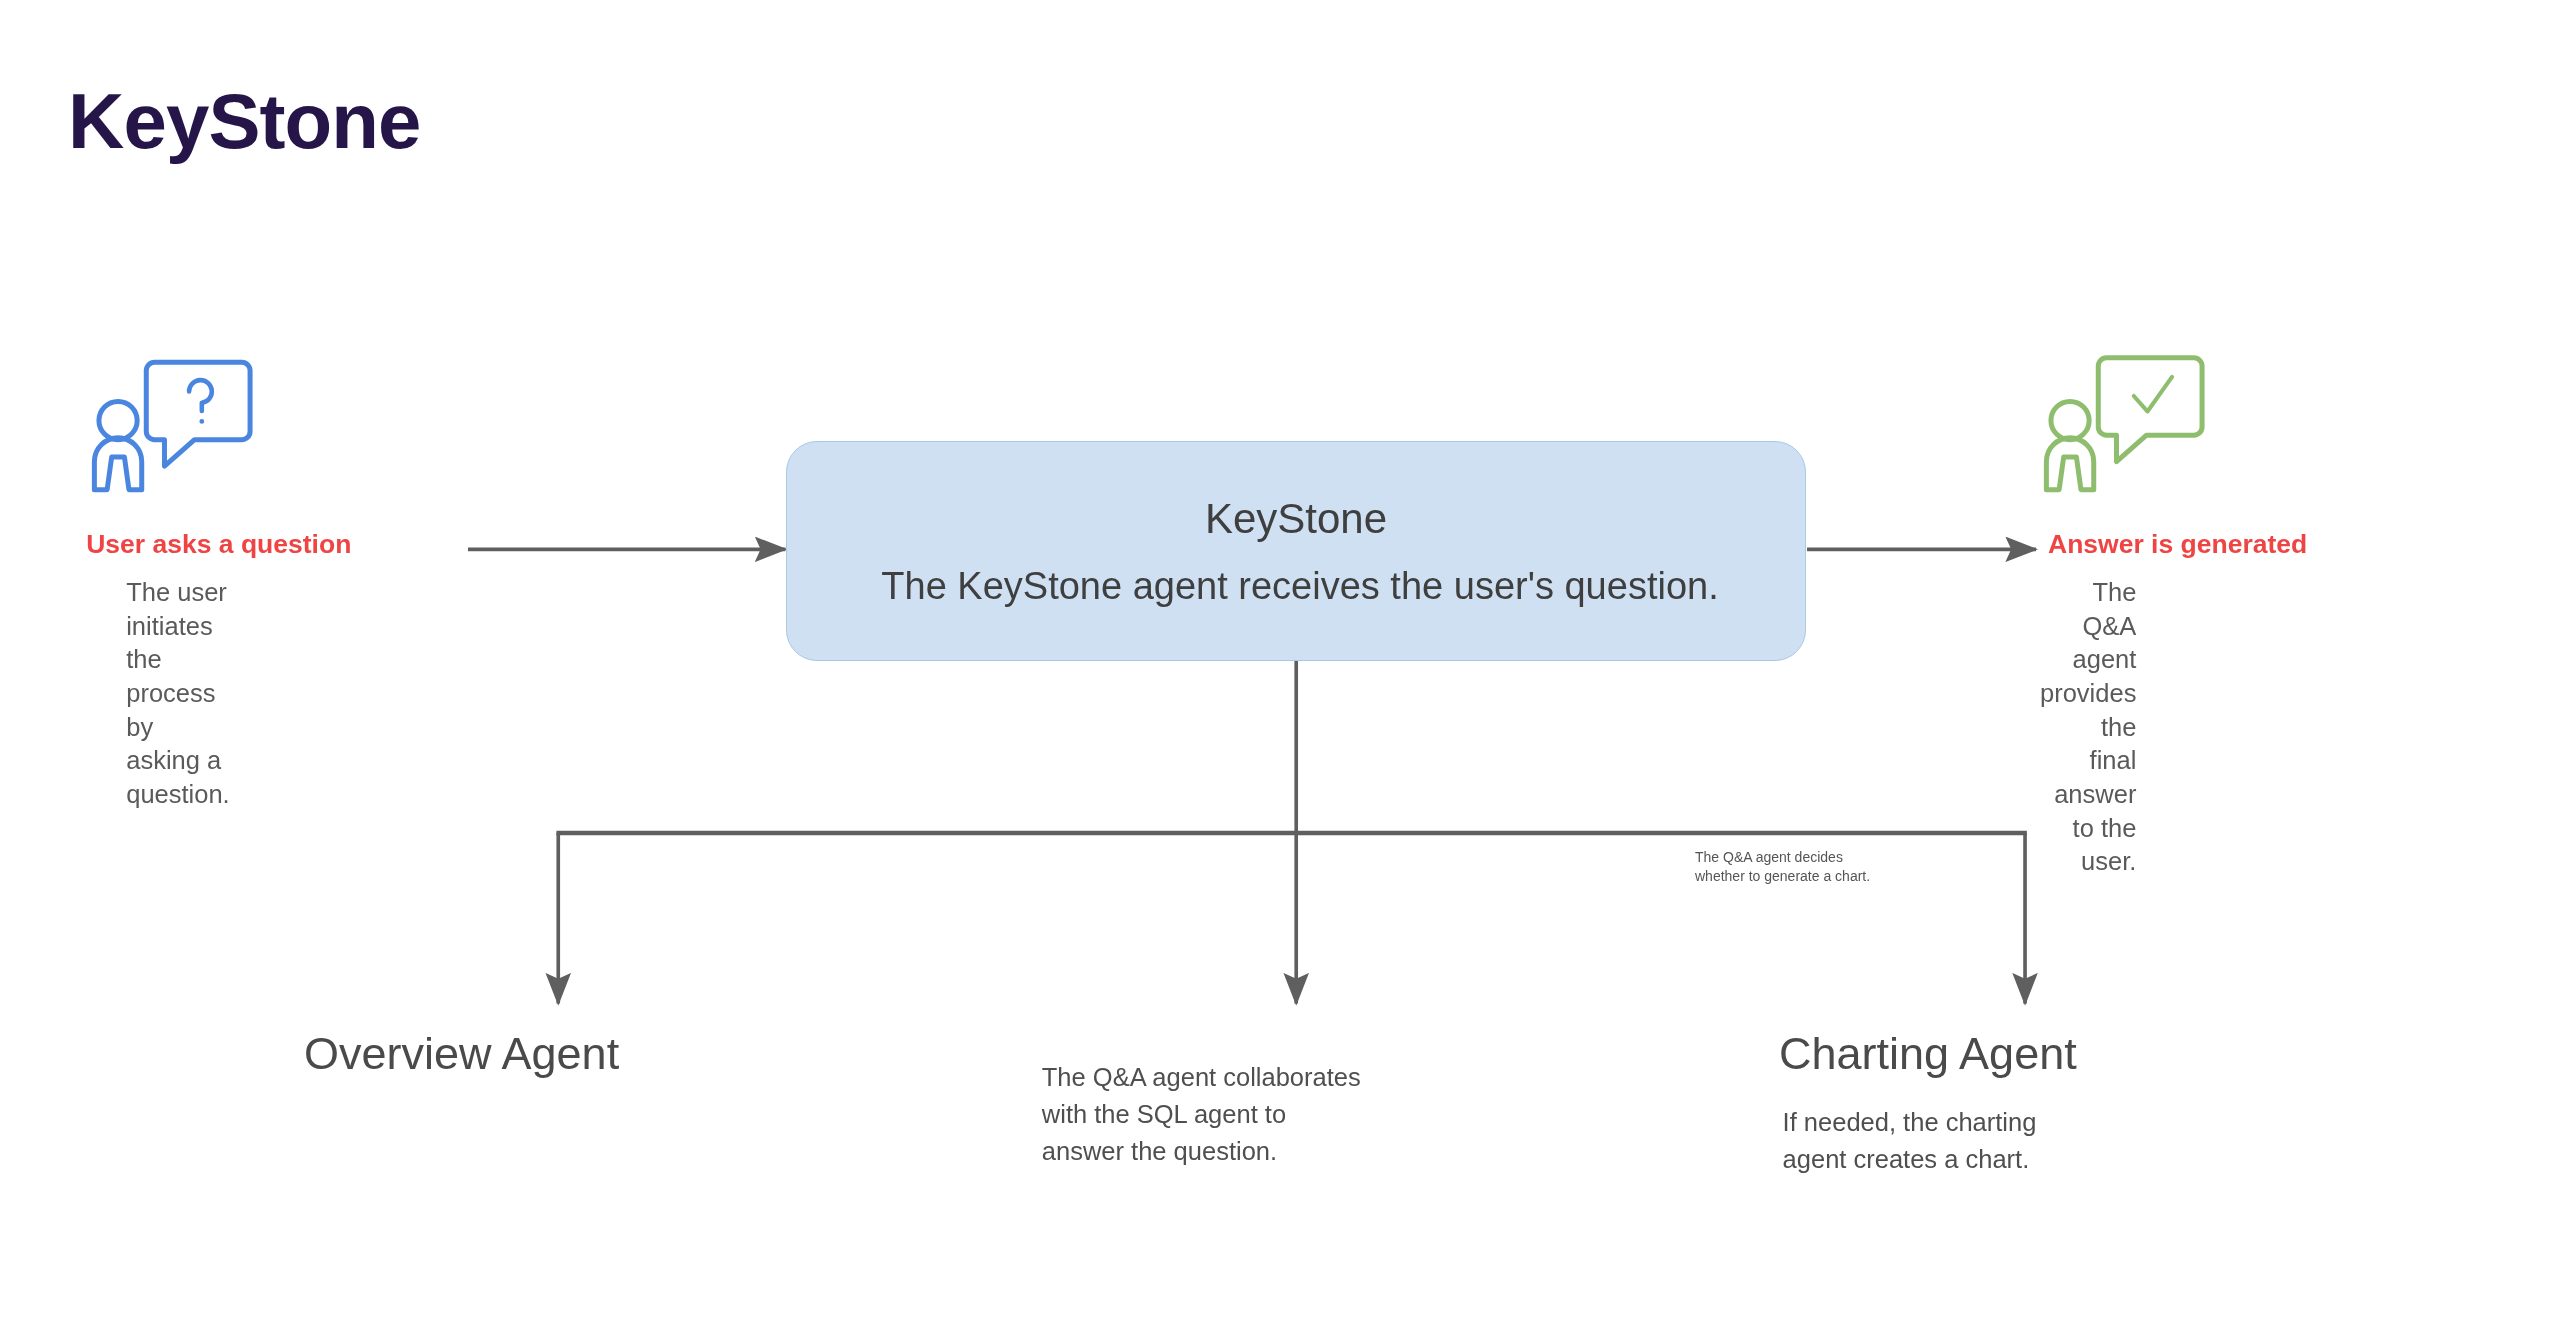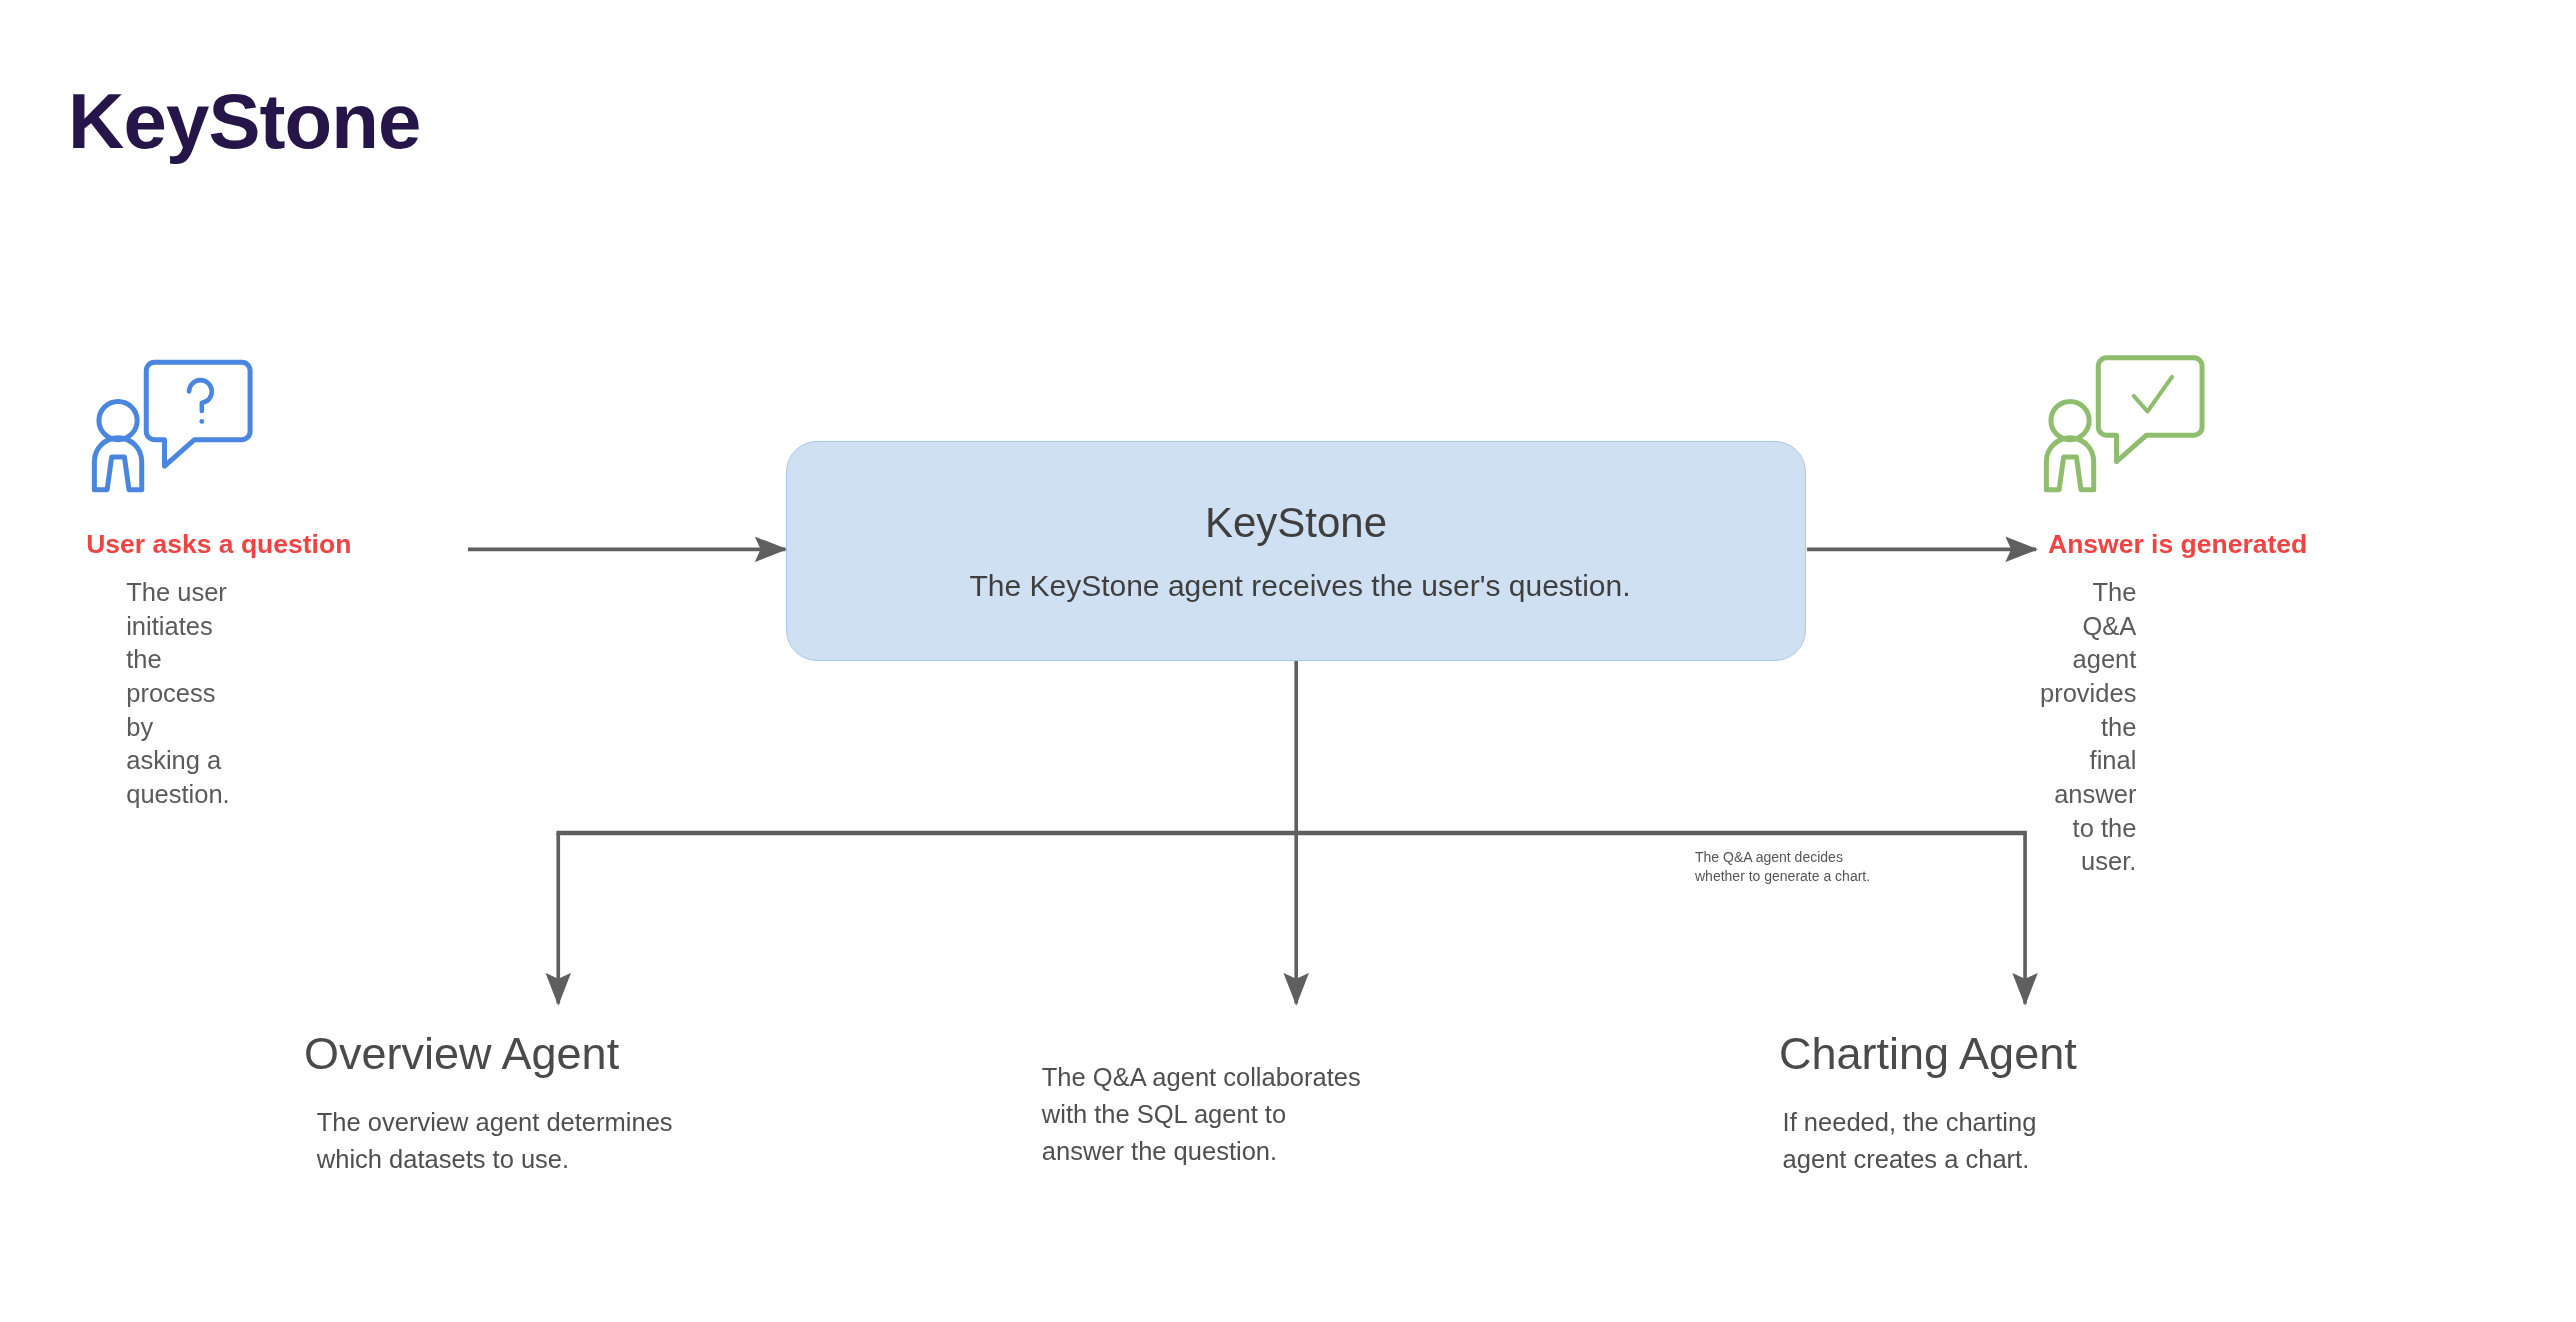--- a/index.html
+++ b/index.html
@@ -95,21 +95,21 @@
     align-items: center;
     justify-content: center;
   }
   .central-title {
     font-size: 42px;
     color: #3f3f3f;
     line-height: 1;
     margin-bottom: 27px;
   }
   .central-desc {
-    font-size: 30px;
+    font-size: 38px;
     color: #3f3f3f;
     line-height: 1;
     margin-left: 8px;
   }
 
   
   .agent {
     position: absolute;
   }
   .agent-title {
@@ -213,22 +213,20 @@
     <div class="endpoint-title">Answer is generated</div>
     <div class="endpoint-desc">The Q&amp;A agent provides the
 final answer to the user.</div>
   </div>
 
   <div class="branch-annotation">The Q&amp;A agent decides
 whether to generate a chart.</div>
 
   <div class="agent" id="agent-overview">
     <div class="agent-title">Overview Agent</div>
-    <div class="agent-desc">The overview agent determines
-which datasets to use.</div>
   </div>
 
   <div class="agent" id="agent-sql">
     <div class="agent-desc">The Q&amp;A agent collaborates
 with the SQL agent to
 answer the question.</div>
   </div>
 
   <div class="agent" id="agent-charting">
     <div class="agent-title">Charting Agent</div>

